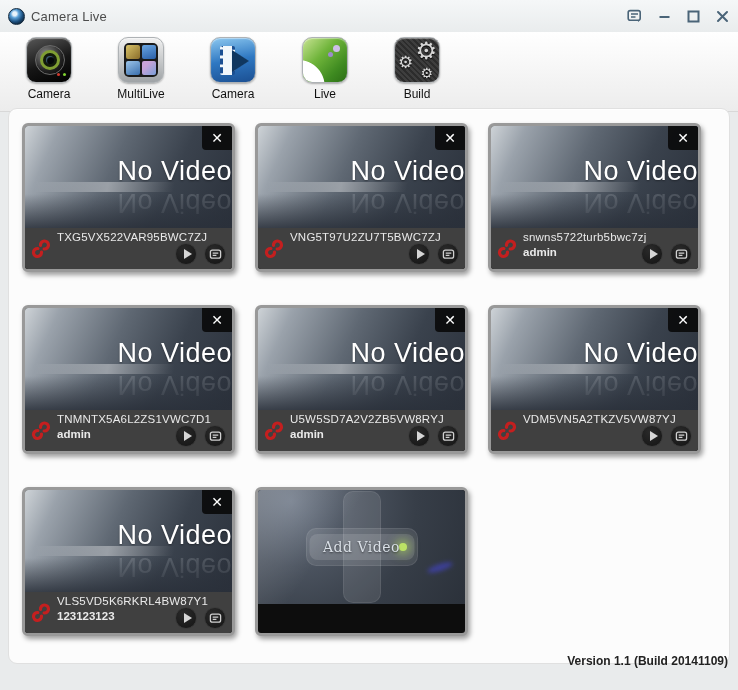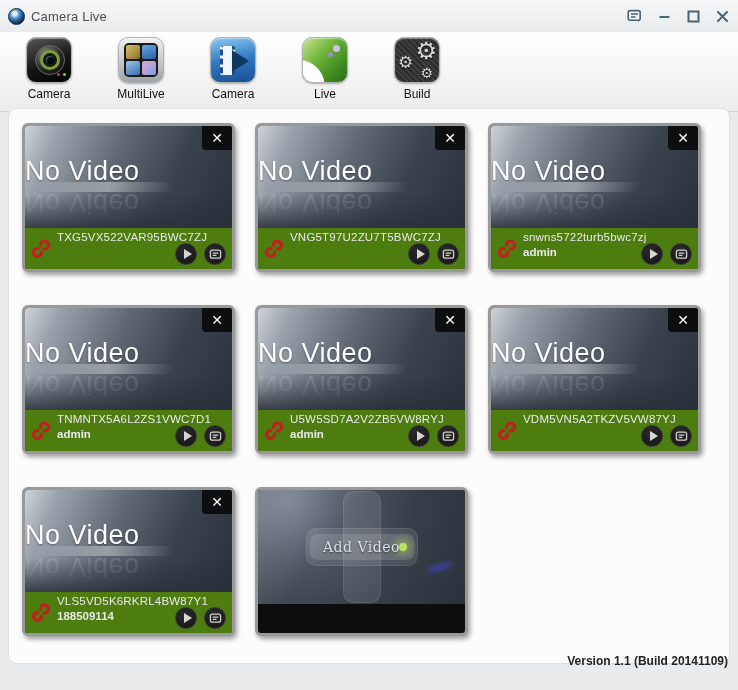--- a/index.html
+++ b/index.html
@@ -122,41 +122,41 @@
     box-shadow:2px 3px 5px rgba(0,0,0,.38);
     position:relative;
     overflow:hidden;
   }
   .video-area {
     position:relative; height:102px; overflow:hidden;
     background:linear-gradient(115deg,#ced3d7 0%,#9aa2ab 14%,#5f6873 42%,#3a424d 68%,#2a303a 100%);
   }
   .novideo {
     position:absolute; left:0; right:0; top:30px;
-    text-align:left; color:#fff; font-size:27px; letter-spacing:.5px;
+    text-align:right; color:#fff; font-size:27px; letter-spacing:.5px;
     text-shadow:0 1px 2px rgba(0,0,0,.35);
   }
   .reflection {
     top:61px; transform:scaleY(-1); opacity:.16; color:#e8edf2; text-shadow:none;
   }
   .sheen {
     position:absolute; left:0; right:0; top:56px; height:10px;
     background:linear-gradient(100deg, rgba(255,255,255,0) 5%, rgba(255,255,255,.38) 40%, rgba(255,255,255,0) 72%);
   }
   .fadeout { position:absolute; left:0; right:0; bottom:0; height:34px;
     background:linear-gradient(rgba(42,48,58,0), rgba(42,48,58,.85)); }
   .tile-close {
     position:absolute; top:0; right:0; width:30px; height:24px;
     background:rgba(8,8,8,.88); border:none; cursor:pointer;
     border-bottom-left-radius:4px;
     color:#fff; font-size:14px; font-weight:bold; line-height:22px; text-align:center;
     font-family:"DejaVu Sans", sans-serif;
   }
   .info-bar {
-    position:relative; height:41px; background:#4d7c0f; color:#e9e9e9;
+    position:relative; height:41px; background:#404040; color:#e9e9e9;
   }
   .chain { position:absolute; left:5px; top:50%; transform:translateY(-50%); width:22px; height:22px; }
   .meta { position:absolute; left:32px; top:3px; right:4px; }
   .cam-id { font-size:11.5px; white-space:nowrap; overflow:hidden; letter-spacing:.2px; }
   .cam-user { font-size:11.5px; font-weight:bold; margin-top:3px; }
   .tile-actions { position:absolute; right:6px; bottom:4px; display:flex; gap:7px; }
   .round-btn {
     width:22px; height:22px; border-radius:50%;
     background:radial-gradient(circle at 40% 30%, #2a2a2a, #141414);
     border:1px solid #3b3b3b; cursor:pointer;
@@ -485,21 +485,21 @@
     </div>
     <div class="info-bar">
       <span class="chain">
         <svg width="22" height="22" viewBox="0 0 22 22">
           <path d="M10.5 7.35 A4 4 0 1 1 14.15 10.98" fill="none" stroke="#c41f1f" stroke-width="3.2" stroke-linecap="round"></path>
           <path d="M11.48 14.15 A4 4 0 1 1 7.85 10.52" fill="none" stroke="#c41f1f" stroke-width="3.2" stroke-linecap="round"></path>
         </svg>
       </span>
       <div class="meta">
         <div class="cam-id">VLS5VD5K6RKRL4BW87Y1</div>
-        <div class="cam-user">188509114</div>
+        <div class="cam-user">123123123</div>
       </div>
       <div class="tile-actions">
         <button class="round-btn">
               <span class="play-tri"></span>
             </button>
         <button class="round-btn">
           <svg width="13" height="13" viewBox="0 0 14 14">
                 <rect x="1.5" y="2.2" width="11" height="8.8" rx="2.2" fill="none" stroke="#cfcfcf" stroke-width="1.4"></rect>
                 <path d="M4 5.6h6M4 8h4" stroke="#cfcfcf" stroke-width="1.3"></path>
               </svg>

